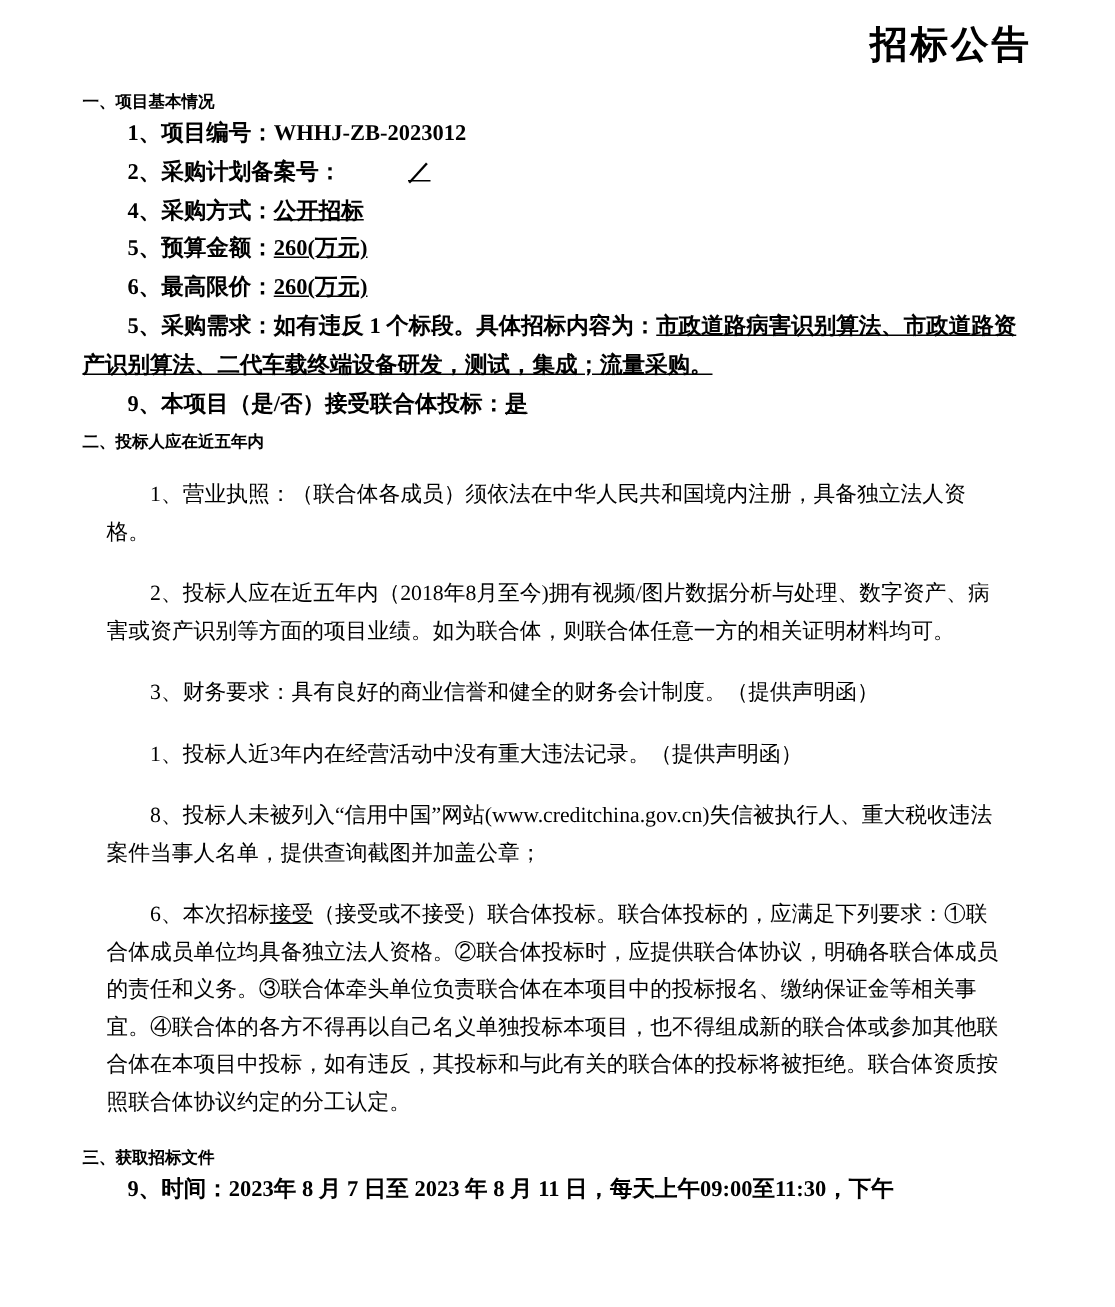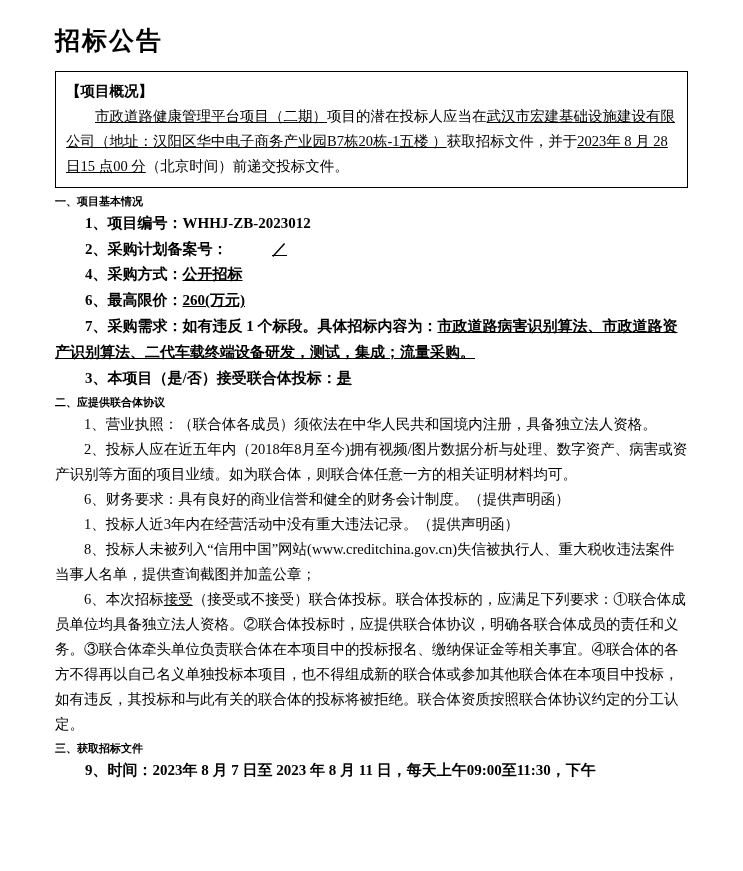--- a/index.html
+++ b/index.html
@@ -15,25 +15,25 @@
     overflow: hidden;
   }
   .page {
     position: relative;
     width: 743px;
     height: 871px;
     box-sizing: border-box;
     padding: 0 55px;
   }
   .doc-title {
-    text-align: left;
+    text-align: right;
     font-size: 25px;
     font-weight: bold;
     letter-spacing: 2px;
-    margin: 24px 0 14px 0;
+    margin: 13px 0 14px 0;
     font-family: "Liberation Serif", "DejaVu Serif", serif;
   }
   .overview-box {
     border: 1px solid #000;
     padding: 7px 10px 8px 10px;
     margin: 0 0 6px 0;
     line-height: 1.72;
     font-size: 14.5px;
   }
   .overview-box .lead {
@@ -55,65 +55,60 @@
     text-indent: 2em;
     font-size: 15px;
     line-height: 1.72;
     margin: 0;
     font-weight: bold;
   }
   .para {
     text-indent: 2em;
     font-size: 14.5px;
     line-height: 1.72;
-    margin: 0;
+    margin: 16px;
   }
   .blank-u {
     text-decoration: underline;
     display: inline-block;
     min-width: 74px;
     text-align: center;
   }
 </style>
 </head>
 <body>
 
 <div class="page">
 
   <div class="doc-title">招标公告</div>
 
-  <div class="overview-box">
-    <div class="lead">【项目概况】</div>
-    <div class="indent2">
-      <span class="u">市政道路健康管理平台项目（二期）</span><span>项目的潜在投标人应当在</span><span class="u">武汉市宏建基础设施建设有限公司（地址：汉阳区华中电子商务产业园B7栋20栋-1五楼 ）</span><span>获取招标文件，并于</span><span class="u">2023年 8 月 28 日</span><span class="u">15 点00 分</span><span>（北京时间）前递交投标文件。</span>
-    </div>
-  </div>
 
   <div class="section-head">一、项目基本情况</div>
 
   <p class="item"><span>1、项目编号：</span><span>WHHJ-ZB-2023012</span></p>
 
   <p class="item"><span>2、采购计划备案号：</span><span class="blank-u">／</span></p>
 
 
   <p class="item"><span>4、采购方式：</span><span class="u">公开招标</span></p>
 
+  <p class="item"><span>5、预算金额：</span><span class="u">260(万元)</span></p>
 
   <p class="item"><span>6、最高限价：</span><span class="u">260(万元)</span></p>
 
-  <p class="item"><span>7、采购需求：</span><span>如有违反</span> <span>1</span> <span>个标段。具体招标内容为：</span><span class="u">市政道路病害识别算法、市政道路资产识别算法、二代车载终端设备研发，测试，集成；流量采购。</span></p>
+  <p class="item"><span>5、采购需求：</span><span>如有违反</span> <span>1</span> <span>个标段。具体招标内容为：</span><span class="u">市政道路病害识别算法、市政道路资产识别算法、二代车载终端设备研发，测试，集成；流量采购。</span></p>
 
 
-  <p class="item"><span>3、本项目（是/否）接受联合体投标：</span><span class="u">是</span></p>
+  <p class="item"><span>9、本项目（是/否）接受联合体投标：</span><span class="u">是</span></p>
 
-  <div class="section-head">二、应提供联合体协议</div>
+  <div class="section-head">二、投标人应在近五年内</div>
 
   <p class="para">1、营业执照：（联合体各成员）须依法在中华人民共和国境内注册，具备独立法人资格。</p>
   <p class="para">2、投标人应在近五年内（2018年8月至今)拥有视频/图片数据分析与处理、数字资产、病害或资产识别等方面的项目业绩。如为联合体，则联合体任意一方的相关证明材料均可。</p>
-  <p class="para">6、财务要求：具有良好的商业信誉和健全的财务会计制度。（提供声明函）</p>
+  <p class="para">3、财务要求：具有良好的商业信誉和健全的财务会计制度。（提供声明函）</p>
   <p class="para">1、投标人近3年内在经营活动中没有重大违法记录。（提供声明函）</p>
   <p class="para">8、投标人未被列入“信用中国”网站(www.creditchina.gov.cn)失信被执行人、重大税收违法案件当事人名单，提供查询截图并加盖公章；</p>
 
   <p class="para"><span>6、本次招标</span><span class="u">接受</span><span>（接受或不接受）联合体投标。联合体投标的，应满足下列要求：①联合体成员单位均具备独立法人资格。②联合体投标时，应提供联合体协议，明确各联合体成员的责任和义务。③联合体牵头单位负责联合体在本项目中的投标报名、缴纳保证金等相关事宜。④联合体的各方不得再以自己名义单独投标本项目，也不得组成新的联合体或参加其他联合体在本项目中投标，如有违反，其投标和与此有关的联合体的投标将被拒绝。联合体资质按照联合体协议约定的分工认定。</span></p>
 
   <div class="section-head">三、获取招标文件</div>
 
   <p class="item"><span>9、时间：</span><span>2023年 8 月 7 日至 2023 年 8 月 11 日，每天上午09:00至11:30，下午</span></p>
 
 </div>

